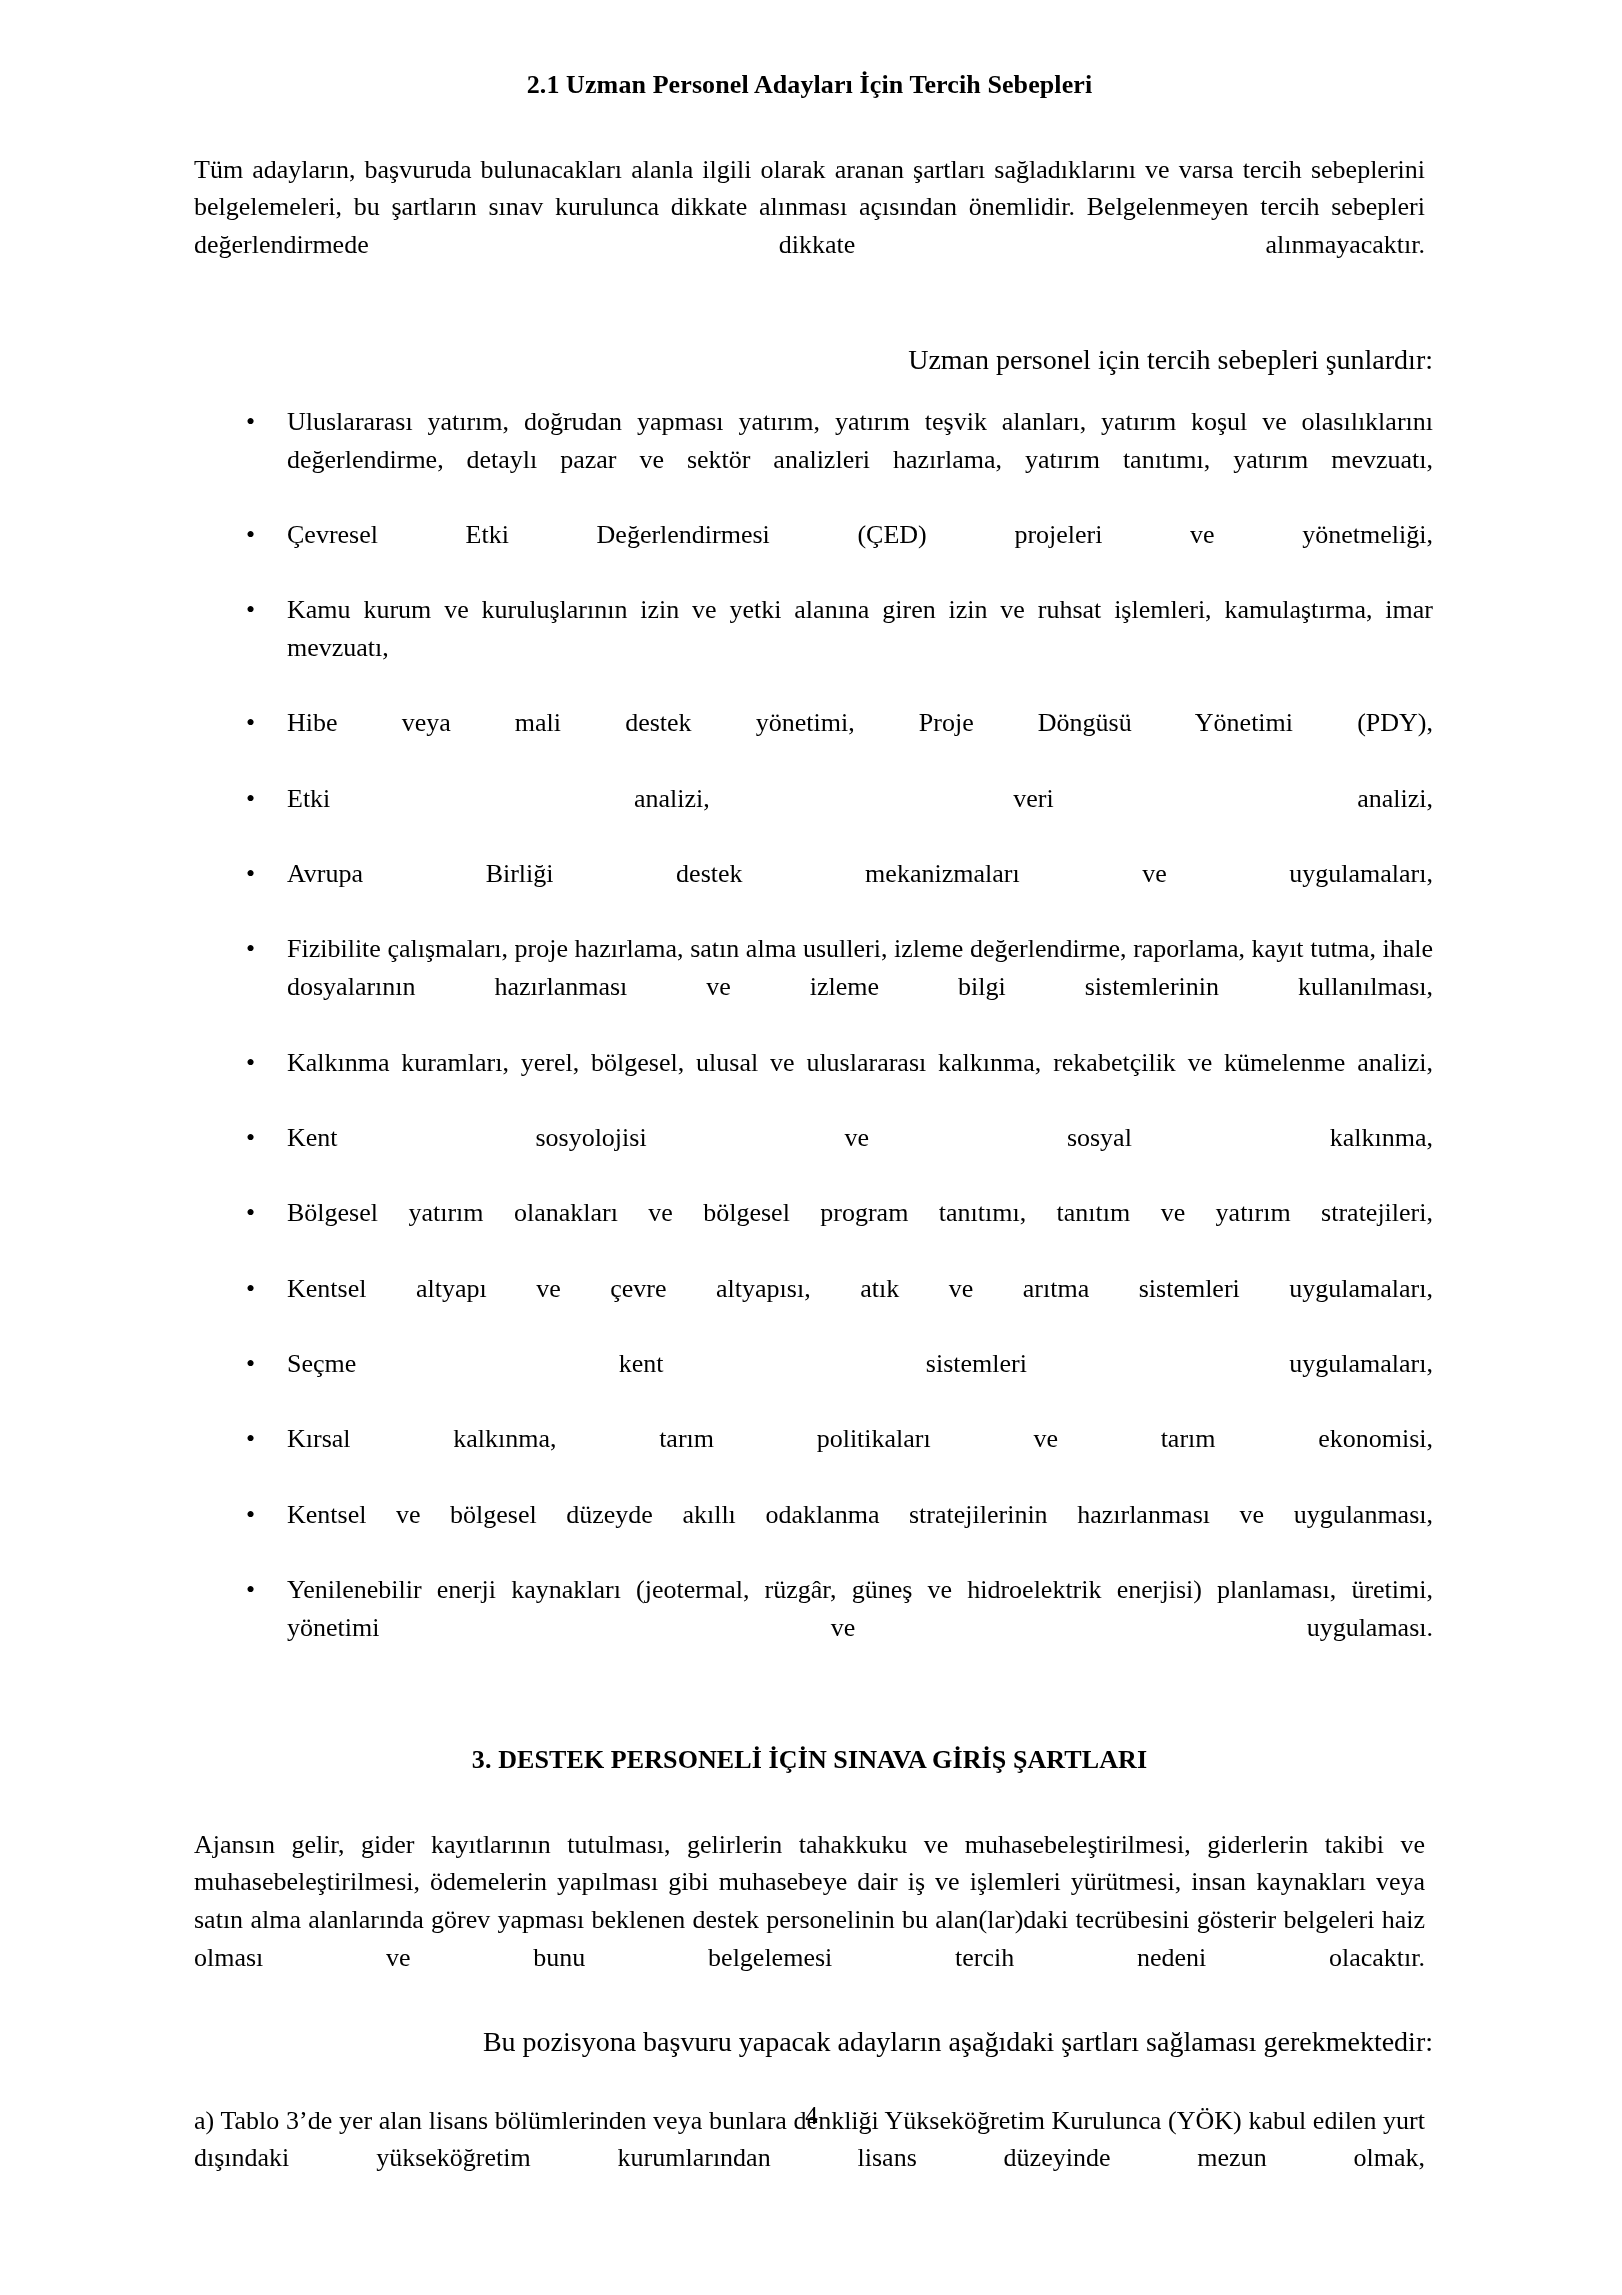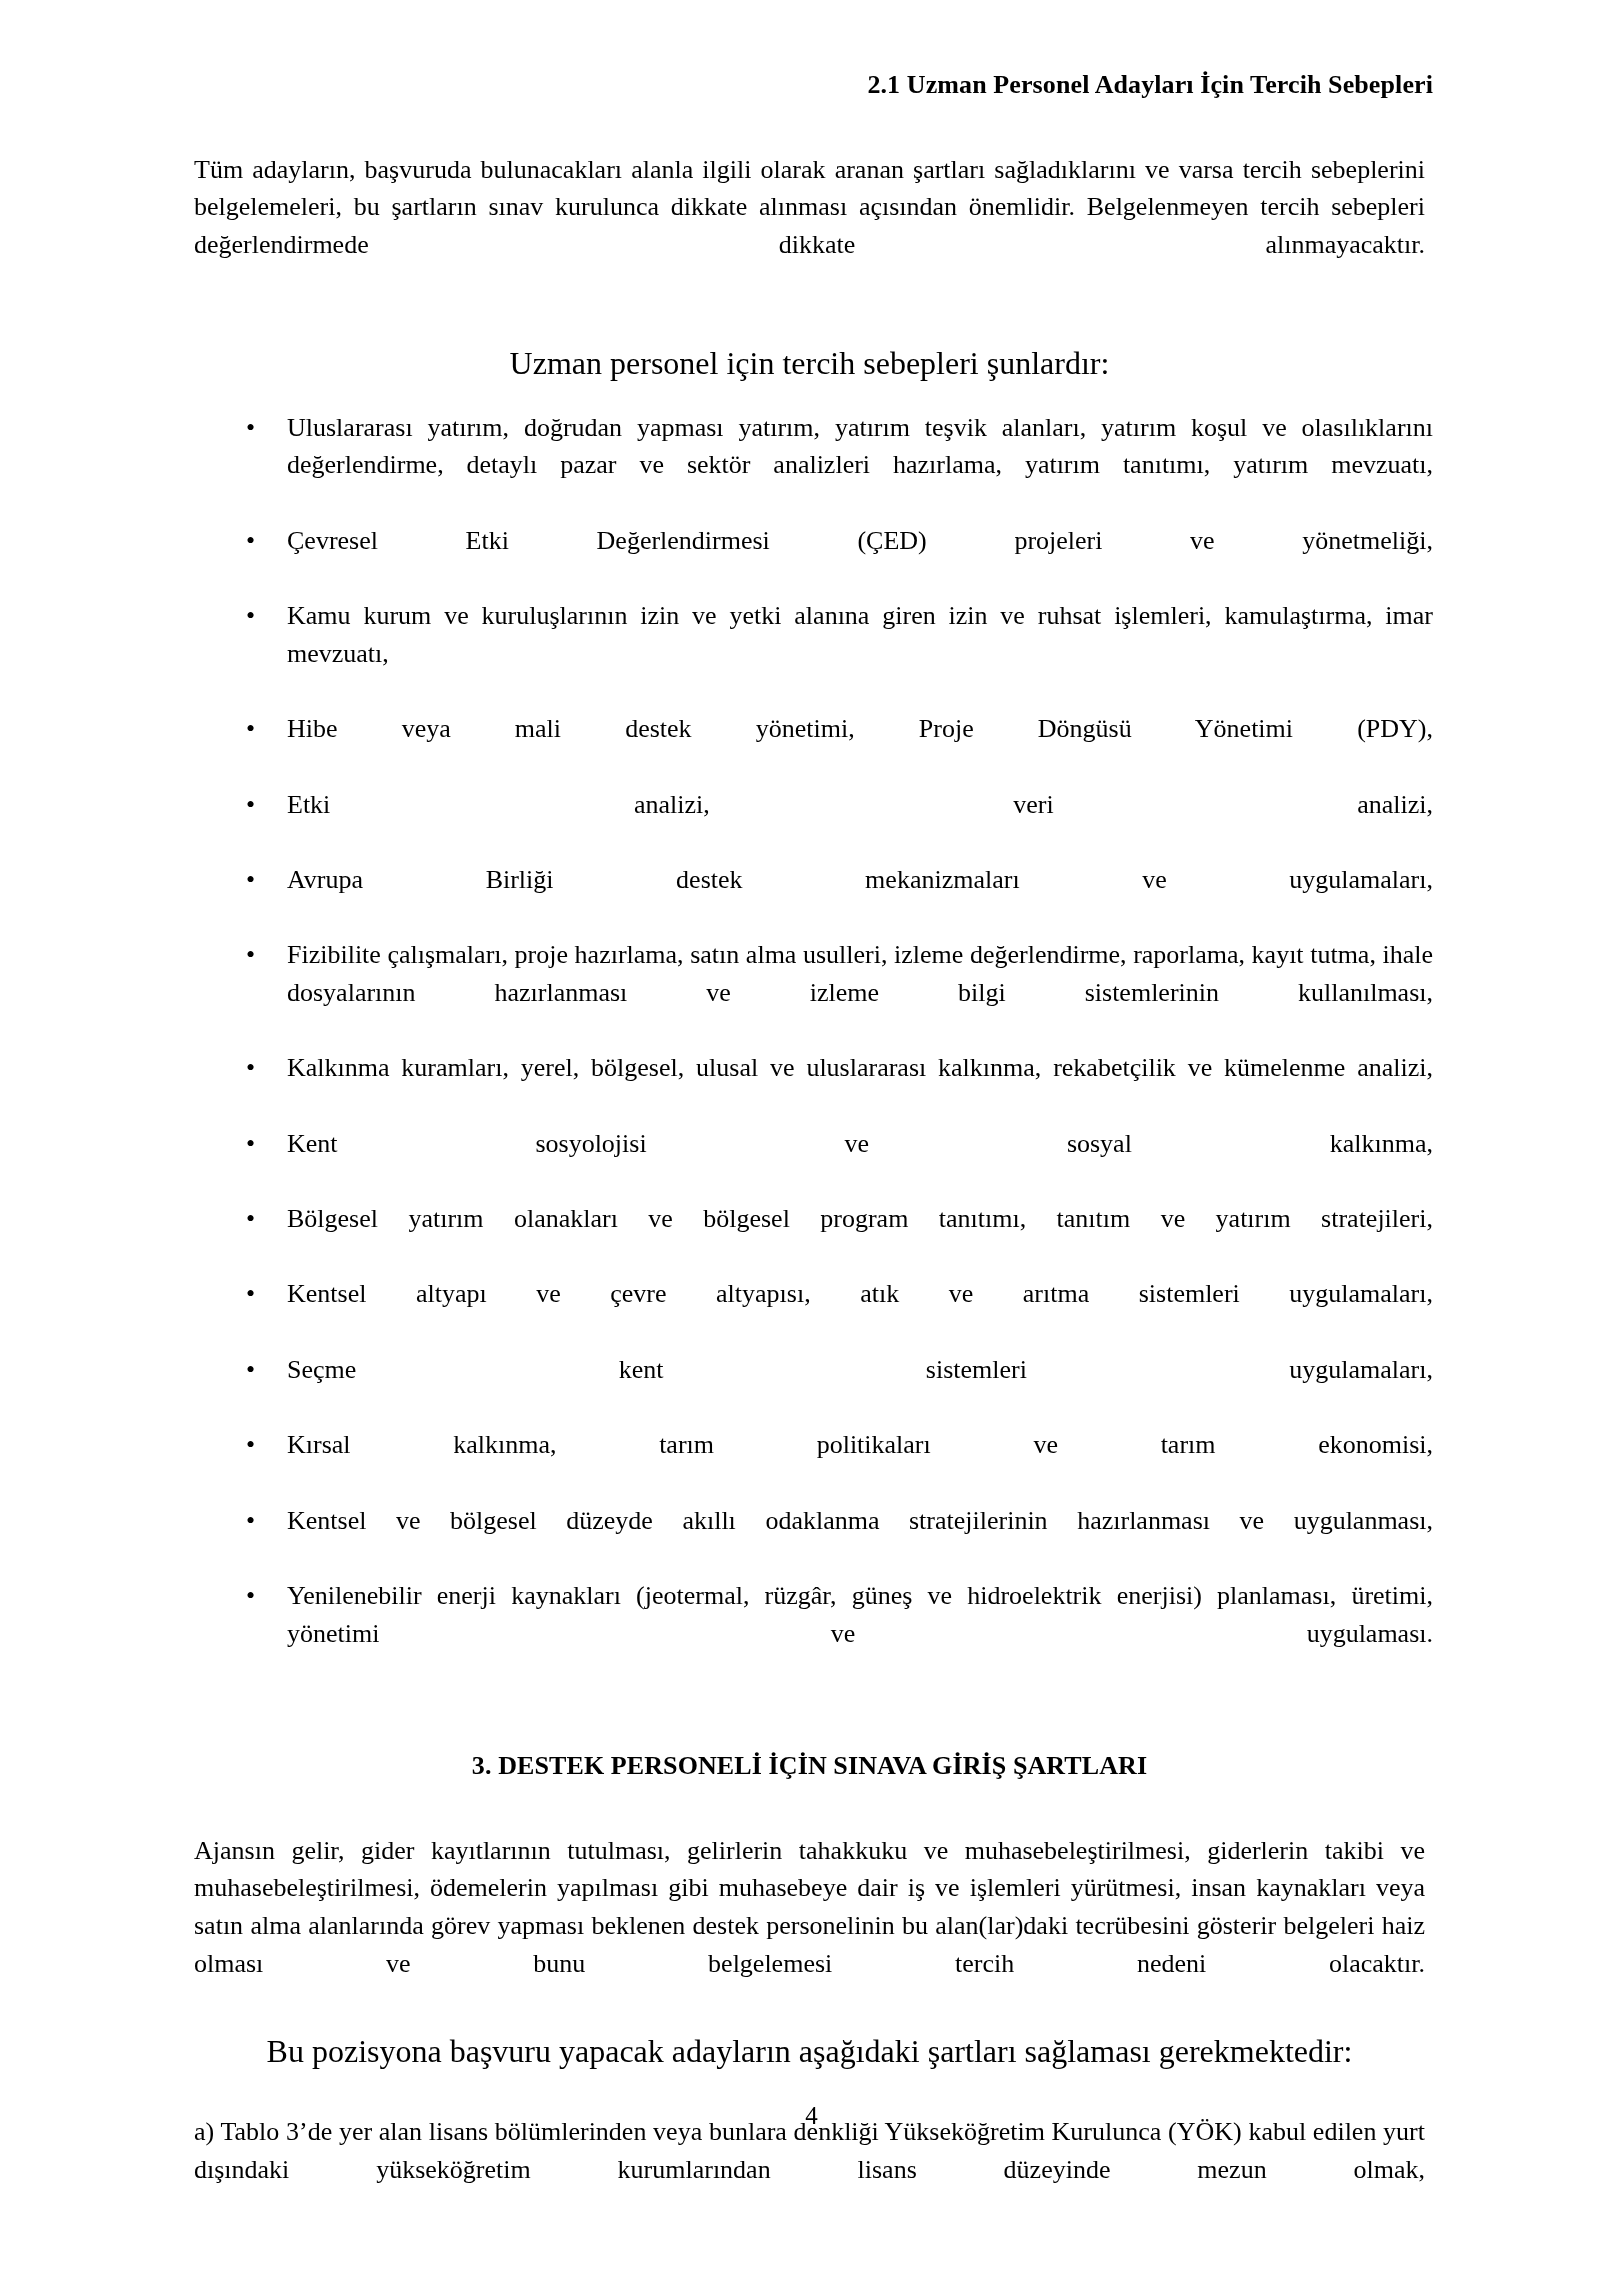--- a/index.html
+++ b/index.html
@@ -23,43 +23,43 @@
     position: absolute;
     left: 186px;
     top: 69px;
     width: 1247px;
   }
   h2.sec-heading {
     font-size: 26px;
     font-weight: bold;
     line-height: 1.25;
     margin: 0 0 0 0;
-    text-align: right;
+    text-align: center;
     letter-spacing: 0.1px;
   }
   h2.sec-heading-3 {
     font-size: 26px;
     font-weight: bold;
     line-height: 1.25;
     margin: 0;
     text-align: center;
     letter-spacing: 0.1px;
   }
   p.body {
     font-size: 26px;
     line-height: 1.45;
     margin: 8px;
     text-align: justify;
     text-justify: inter-word;
   }
   p.body-left {
-    font-size: 32px;
-    line-height: 1.45;
-    margin: 0;
-    text-align: center;
+    font-size: 28px;
+    line-height: 1.45;
+    margin: 0;
+    text-align: right;
   }
   .gap-sm { height: 22px; }
   .gap-md { height: 31px; }
   .gap-lg { height: 41px; }
   .gap-xl { height: 60px; }
 
   ul.reasons {
     list-style: none;
     margin: 0;
     padding: 0;

